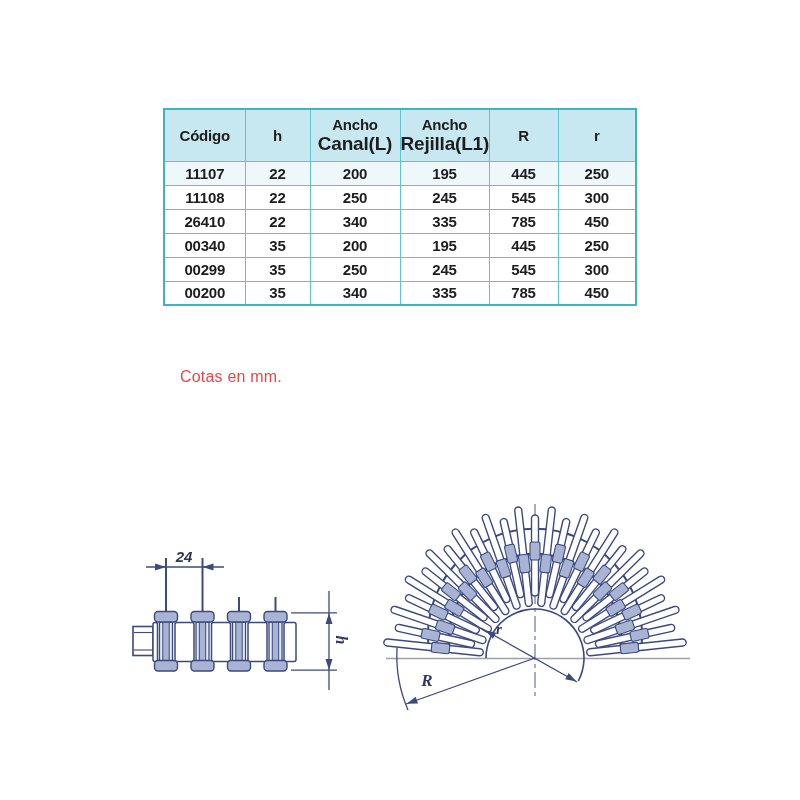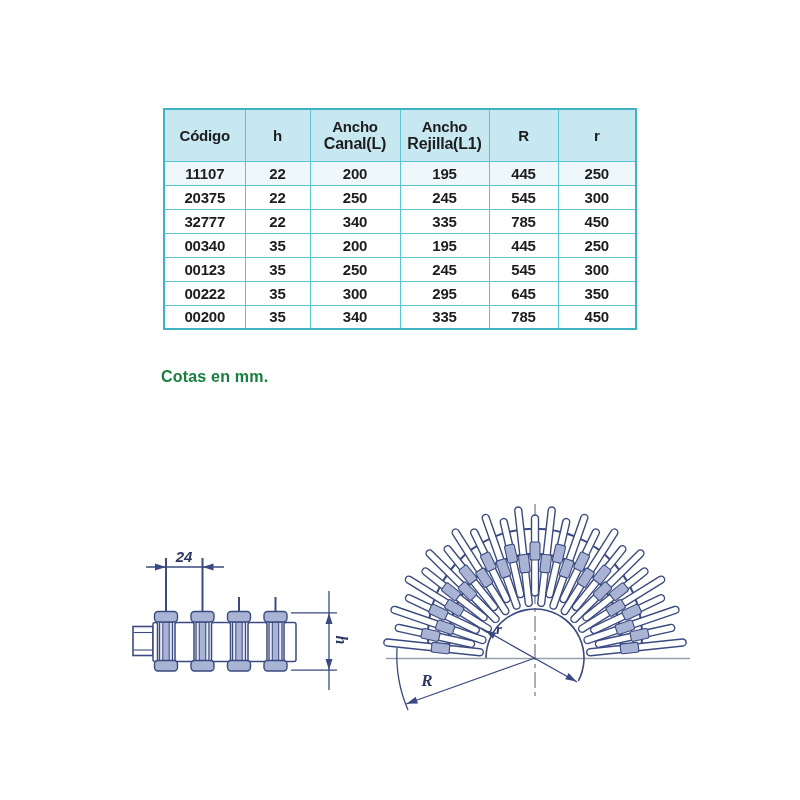--- a/index.html
+++ b/index.html
@@ -8,24 +8,24 @@
   
   #spec-table{position:absolute;left:163px;top:108px;width:472px;border-collapse:collapse;
               table-layout:fixed;background:#fff;}
   #spec-table{border:2px solid #3fb2c4;}
   #spec-table th,#spec-table td{border:1.5px solid #5cc3d1;padding:0;margin:0;
               text-align:center;vertical-align:middle;color:#1d1d1d;
               font-weight:bold;font-size:15px;letter-spacing:-0.2px;}
   #spec-table thead tr{height:52px;background:#c7e8f1;}
   #spec-table tbody tr{height:24px;background:#ffffff;}
   #spec-table tbody tr:first-child{background:#eef7fa;margin-left:20px;}
-  #spec-table th .l2{font-size:16px;text-align:center;}
+  #spec-table th .l2{font-size:19px;text-align:center;}
   
-  #units-note{position:absolute;left:161px;top:368px;font-size:16px;font-weight:700;
-              color:#15803d;letter-spacing:0.2px;}
+  #units-note{position:absolute;left:180px;top:368px;font-size:16px;font-weight:400;
+              color:#ef4444;letter-spacing:0.2px;}
   
   #drawings{position:absolute;left:0;top:0;width:800px;height:800px;pointer-events:none;}
   .dim-sans{font-family:"Liberation Sans",sans-serif;font-style:italic;font-weight:600;
             font-size:15px;fill:#2c3862;}
   .dim-serif{font-family:"Liberation Serif",serif;font-style:italic;font-weight:bold;
              fill:#2c3862;}
 </style>
 </head>
 <body>
 
@@ -71,58 +71,50 @@
     <tbody id="spec-body">
         <tr>
           <td>11107</td>
           <td>22</td>
           <td>200</td>
           <td>195</td>
           <td>445</td>
           <td>250</td>
         </tr>
         <tr>
-          <td>20375</td>
+          <td>11108</td>
           <td>22</td>
           <td>250</td>
           <td>245</td>
           <td>545</td>
           <td>300</td>
         </tr>
         <tr>
-          <td>32777</td>
+          <td>26410</td>
           <td>22</td>
           <td>340</td>
           <td>335</td>
           <td>785</td>
           <td>450</td>
         </tr>
         <tr>
           <td>00340</td>
           <td>35</td>
           <td>200</td>
           <td>195</td>
           <td>445</td>
           <td>250</td>
         </tr>
         <tr>
-          <td>00123</td>
+          <td>00299</td>
           <td>35</td>
           <td>250</td>
           <td>245</td>
           <td>545</td>
           <td>300</td>
-        </tr>
-        <tr>
-          <td>00222</td>
-          <td>35</td>
-          <td>300</td>
-          <td>295</td>
-          <td>645</td>
-          <td>350</td>
         </tr>
         <tr>
           <td>00200</td>
           <td>35</td>
           <td>340</td>
           <td>335</td>
           <td>785</td>
           <td>450</td>
         </tr>
       </tbody>

